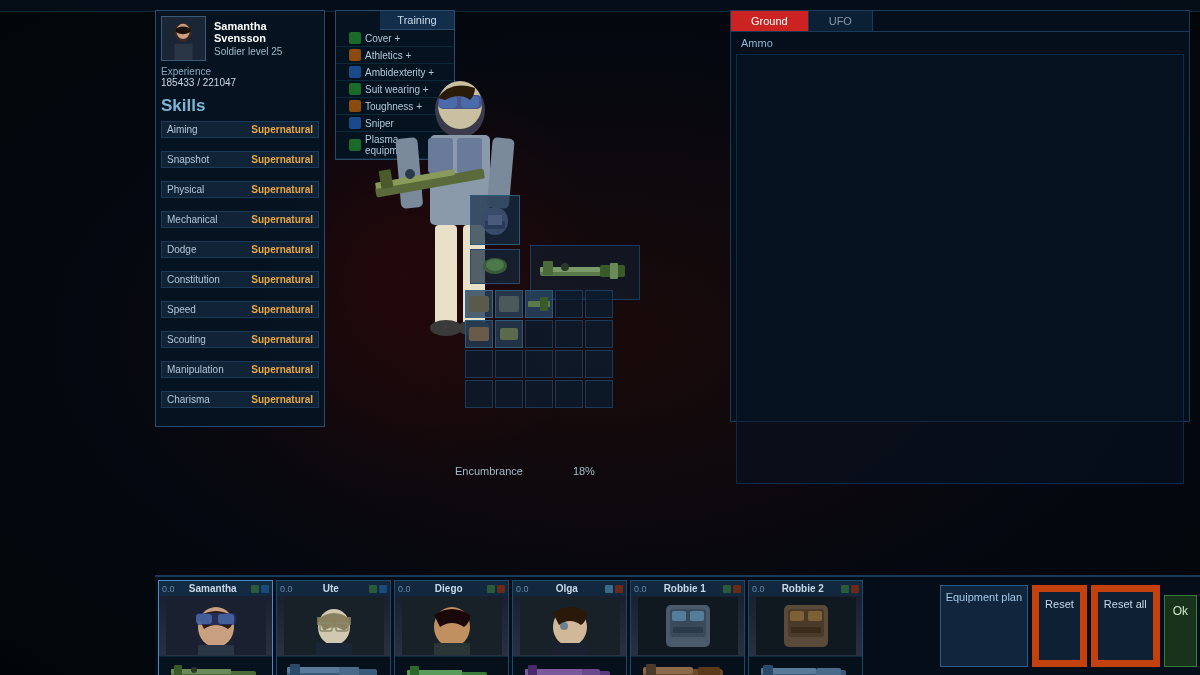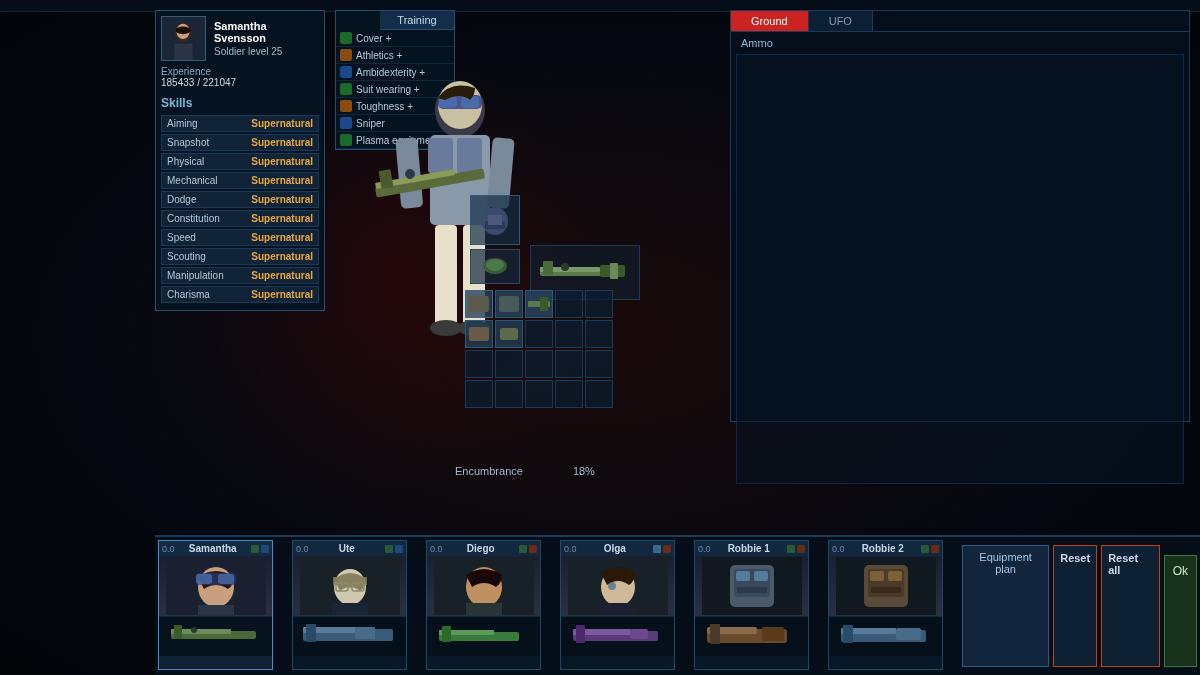--- a/index.html
+++ b/index.html
@@ -89,33 +89,33 @@
       line-height: 1.4;
       border-top: 1px solid #1a3a5a;
       padding-top: 5px;
     }
 
     .skills-section {
       margin-top: 8px;
     }
 
     .skills-title {
-      font-size: 12px;
+      font-size: 17px;
       color: #7ab8d8;
       font-weight: bold;
       margin-bottom: 5px;
     }
 
     .skill-row {
       display: flex;
       justify-content: space-between;
       background: rgba(20, 40, 60, 0.8);
       border: 1px solid #1a3a5a;
       padding: 2px 5px;
-      margin-bottom: 2px;
+      margin-bottom: 13px;
     }
 
     .skill-name {
       color: #b0c8d8;
       font-size: 10px;
     }
 
     .skill-value {
       color: #e8a840;
       font-size: 10px;
@@ -138,21 +138,21 @@
       padding: 3px;
       font-size: 11px;
       color: #c8d8e8;
       border-bottom: 1px solid #2a4a6a;
       margin-left: 44px;
     }
 
     .training-item {
       display: flex;
       align-items: center;
-      padding: 2px 4px;
+      padding: 2px 13px;
       border-bottom: 1px solid #0a2a3a;
     }
 
     .training-icon {
       width: 12px;
       height: 12px;
       background: #2a5a3a;
       border-radius: 2px;
       margin-right: 4px;
       display: inline-block;
@@ -234,25 +234,25 @@
       background: rgba(5, 20, 35, 0.5);
       border: 1px solid #0a2a4a;
     }
 
     
     .bottom-bar {
       position: absolute;
       bottom: 0;
       left: 155px;
       right: 0;
-      height: 140px;
+      height: 100px;
       background: rgba(5, 15, 25, 0.95);
       border-top: 2px solid #1a3a5a;
       display: flex;
-      gap: 19px;
+      gap: 3px;
       padding: 3px;
     }
 
     .soldier-card {
       width: 115px;
       height: 130px;
       background: rgba(10, 25, 40, 0.9);
       border: 1px solid #1a4a6a;
       position: relative;
       flex-shrink: 0;
@@ -314,27 +314,26 @@
       border: 1px solid #2a5a8a;
       color: #a0c8e8;
       padding: 5px;
       text-align: center;
       font-size: 11px;
       cursor: pointer;
     }
 
     .action-btn {
       background: rgba(15, 35, 55, 0.9);
-      border: 1px solid #c2410c;
+      border: 7px solid #c2410c;
       color: #c8d8e8;
       padding: 6px;
       text-align: left;
       font-size: 11px;
       cursor: pointer;
-      font-weight: bold;
     }
 
     .ok-btn {
       background: rgba(30, 60, 30, 0.8);
       border: 1px solid #3a7a3a;
       color: #c8e8c8;
       padding: 8px;
       text-align: center;
       font-size: 12px;
       cursor: pointer;

